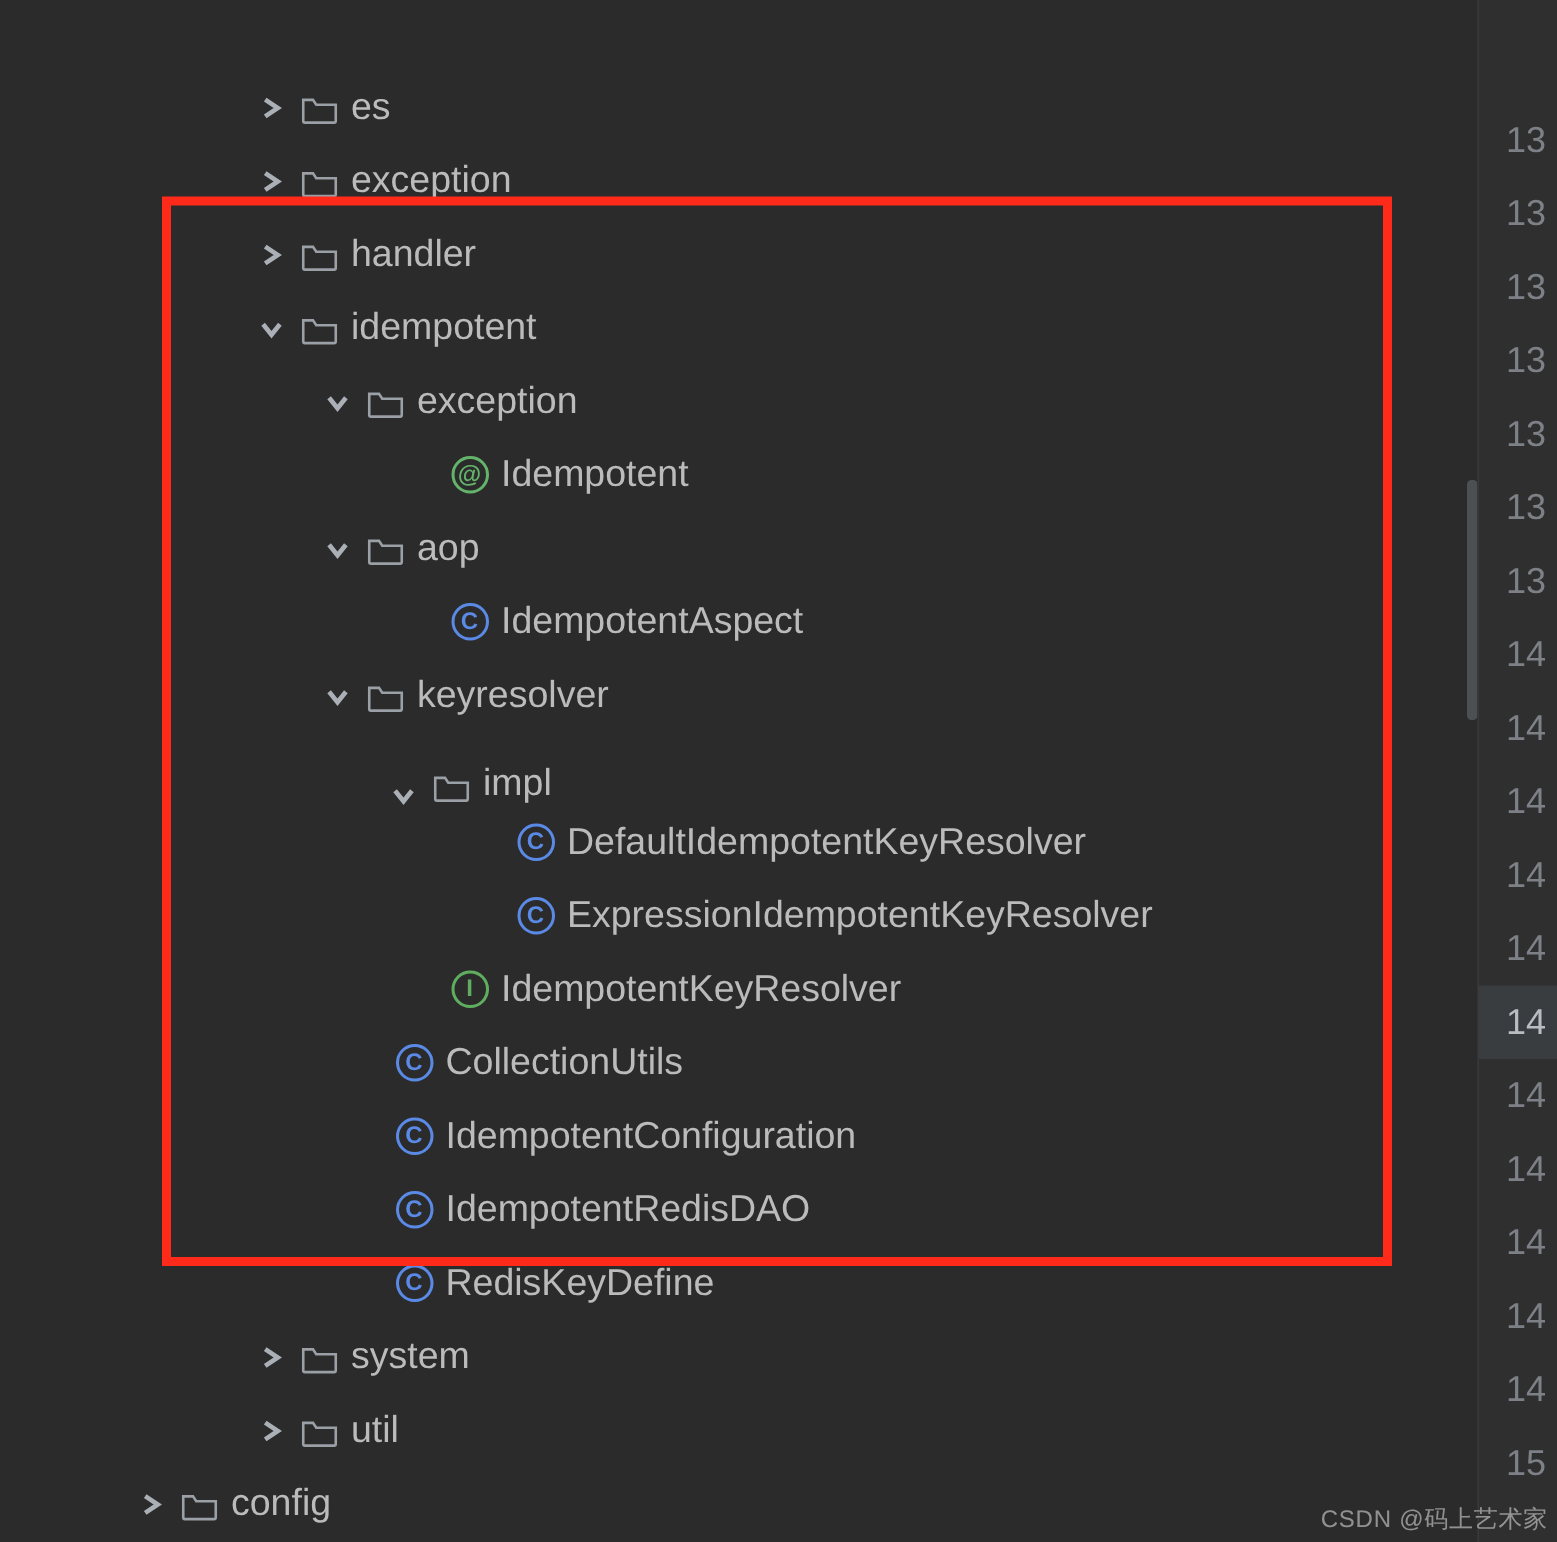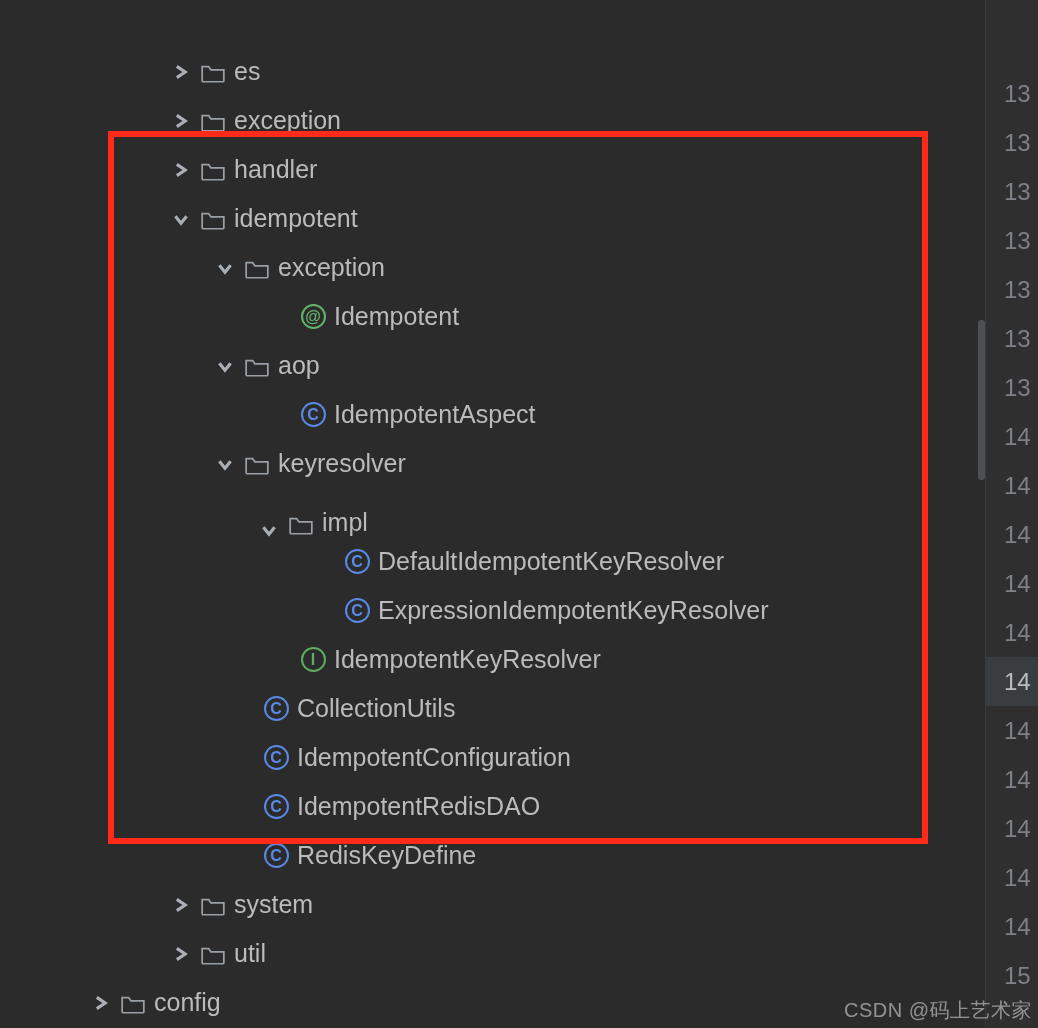--- a/index.html
+++ b/index.html
@@ -102,21 +102,21 @@
   .gutter .hl { background:#3a3d40; color:#b9bdc2; }
   .thumb {
     position:absolute; left:978px; top:320px; width:7px; height:160px;
     background:#4d5052; border-radius:3px;
   }
 
   .watermark {
     position: absolute;
     right: 6px; bottom: 4px;
     color: rgba(230,230,230,0.55);
-    font-size: 20px;
+    font-size: 16px;
     font-family: "Microsoft YaHei", sans-serif;
     letter-spacing: 0.5px;
   }
 </style>
 </head>
 <body>
 
 <div class="tree-panel">
 
   <div class="row l0">

